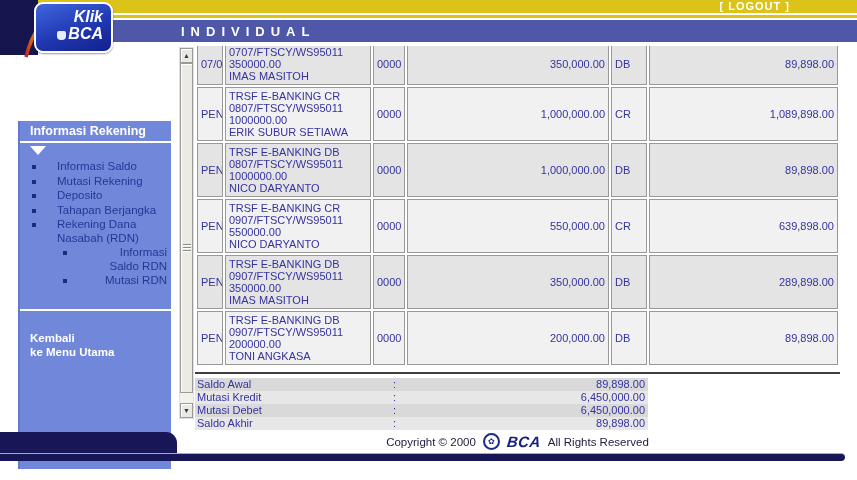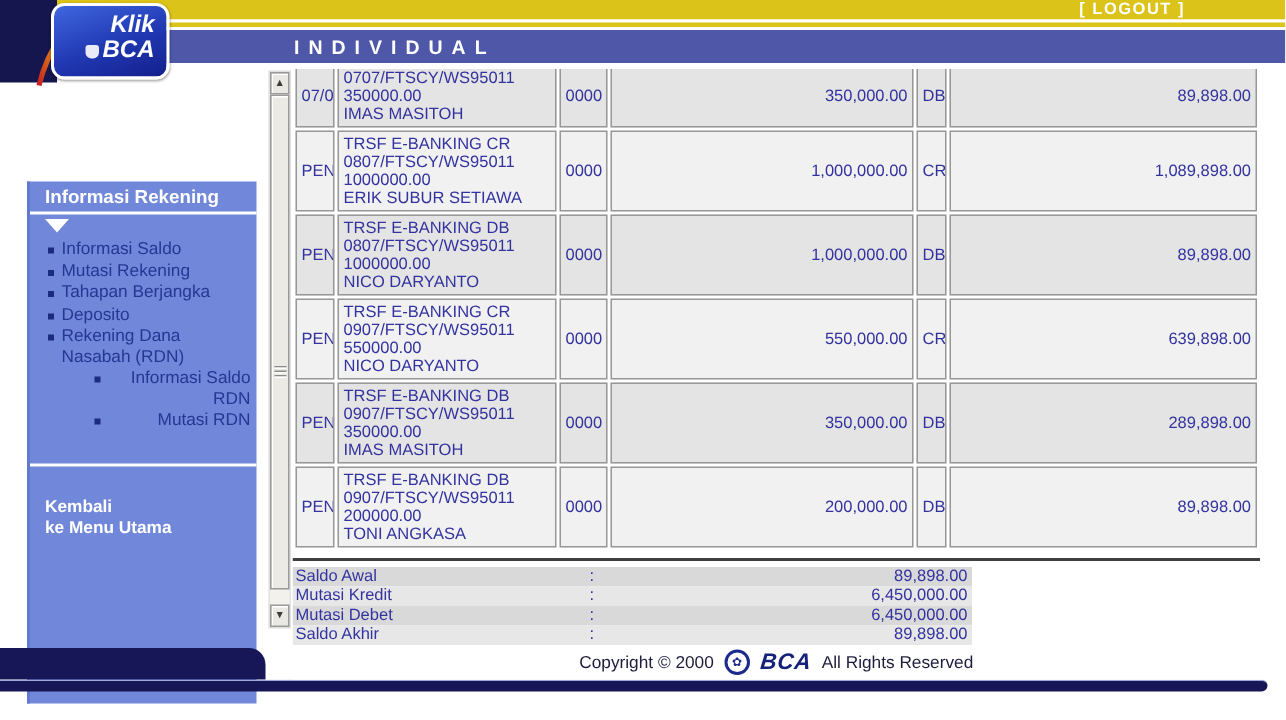--- a/index.html
+++ b/index.html
@@ -7,36 +7,36 @@
   .page {
     position:relative; width:857px; height:480px; overflow:hidden;
     font-family:"Liberation Sans", sans-serif; background:#fff;
   }
   
   .hdr-gold   { position:absolute; left:0; top:0; width:857px; height:13px; background:#DCC31A; }
   .hdr-white1 { position:absolute; left:0; top:13px; width:857px; height:2px; background:#fff; }
   .hdr-gold2  { position:absolute; left:0; top:15px; width:857px; height:3px; background:#DCC31A; }
   .hdr-white2 { position:absolute; left:0; top:18px; width:857px; height:2px; background:#fff; }
   .hdr-band   { position:absolute; left:0; top:20px; width:857px; height:22px; background:#4F58A8; }
-  .hdr-title  { position:absolute; left:196px; top:24px; color:#fff; font-size:13px; font-weight:bold; letter-spacing:6px; }
+  .hdr-title  { position:absolute; left:181px; top:24px; color:#fff; font-size:13px; font-weight:bold; letter-spacing:6px; }
   .logout     { position:absolute; right:67px; top:0; height:14px; line-height:13px; color:#fff; font-size:11px; font-weight:bold; letter-spacing:1px; cursor:pointer; }
   .hdr-corner { position:absolute; left:0; top:0; width:38px; height:55px; background:#16164E; }
   .logo-arc   { position:absolute; left:16px; top:0px; }
   .logo-box   { position:absolute; left:34px; top:2px; width:79px; height:51px;
                 background:linear-gradient(160deg,#3F66DF 0%, #2038B2 55%, #141F8C 100%);
                 border:2px solid #fff; border-radius:9px; box-shadow:0 1px 2px rgba(0,0,0,.4);
                 color:#fff; font-style:italic; font-weight:bold; text-align:right; padding:4px 8px 0 0; }
   .logo-l1    { font-size:16px; line-height:17px; letter-spacing:0px; }
   .logo-l2    { font-size:16px; line-height:17px; }
   .logo-shield{ display:inline-block; width:9px; height:9px; background:#fff; border-radius:2px 2px 4px 4px; margin-right:2px; transform:translateY(1px); opacity:.9; }
   
   .sidebar { position:absolute; left:18px; top:82px; width:153px; height:348px; background:#7187D9; border-left:2px solid #6179CE;margin-top:39px; }
   .sb-title { color:#fff; font-size:12.5px; font-weight:bold; padding:3px 0 3px 10px; border-bottom:2px solid #fff; }
   .sb-tri   { width:0; height:0; border-left:8px solid transparent; border-right:8px solid transparent; border-top:9px solid #fff; margin:3px 0 5px 10px; }
-  .menu-item { display:flex; padding:0 4px 1px 12px; color:#253795; font-size:11.5px; line-height:13.5px; cursor:pointer; }
+  .menu-item { display:flex; padding:0 4px 1px 12px; color:#253795; font-size:11.5px; line-height:13.5px; cursor:pointer;gap:16px; }
   .menu-item.sub { padding-left:43px;text-align:right; }
   .bullet { flex:none; width:4px; height:4px; background:#1B2B7E; margin:5px 5px 0 0; }
   .mi-label { flex:1; }
   .sb-divider { border-top:2px solid #fff; margin:20px 0 0 0; width:100%; }
   .sb-back { color:#fff; font-weight:bold; font-size:11.5px; line-height:14px; padding:20px 0 0 10px; cursor:pointer; }
   
   .scrollbar { position:absolute; left:179px; top:47px; width:15px; height:372px; background:#F2F1EC; border:1px solid #E0E0E0; }
   .sb-btn { position:absolute; left:0; width:13px; height:15px; background:#E9E8E3; border:1px solid #9a9a9a;
             box-shadow:inset 1px 1px 0 #fff; color:#3a3a3a; font-size:7px; text-align:center; line-height:14px; cursor:pointer; }
   .sb-btn.up { top:0; }
@@ -48,21 +48,21 @@
   
   .content { position:absolute; left:195px; top:46px; width:650px; height:387px; overflow:hidden; background:#fff; }
   table.txn { border-collapse:separate; border-spacing:2px; table-layout:fixed; width:645px; margin-top:-5px; }
   table.txn td { border:1px solid #989898; font-size:11px; line-height:12px; color:#3333A0; padding:2px 3px; vertical-align:middle; overflow:hidden; }
   tr.odd td  { background:#E4E4E4; }
   tr.even td { background:#F1F1F1;margin-left:24px; }
   td.c-date { width:26px; }
   td.c-desc { width:146px; }
   td.c-branch { width:32px; text-align:center; }
   td.c-amount { width:202px; text-align:right; }
-  td.c-type { width:20px; }
+  td.c-type { width:36px; }
   td.c-balance { text-align:right; }
   .summary-line { width:645px; border-top:2px solid #3f3f3f; margin-top:5px; }
   .summary { width:453px; margin-top:4px; }
   .summary-row { display:flex; height:13px; font-size:11px; line-height:13px; color:#3333A0;gap:40px; }
   .summary-row.odd { background:#D9D9D9; }
   .summary-row.even { background:#E7E7E7; }
   .sum-label { width:158px; padding-left:2px; }
   .sum-colon { width:10px; }
   .sum-value { flex:1; text-align:right; padding-right:3px; }
   
@@ -110,25 +110,25 @@
         <div class="menu-item">
           <span class="bullet"></span>
           <span class="mi-label">Informasi Saldo</span>
         </div>
         <div class="menu-item">
           <span class="bullet"></span>
           <span class="mi-label">Mutasi Rekening</span>
         </div>
         <div class="menu-item">
           <span class="bullet"></span>
+          <span class="mi-label">Deposito</span>
+        </div>
+        <div class="menu-item">
+          <span class="bullet"></span>
           <span class="mi-label">Tahapan Berjangka</span>
-        </div>
-        <div class="menu-item">
-          <span class="bullet"></span>
-          <span class="mi-label">Deposito</span>
         </div>
         <div class="menu-item">
           <span class="bullet"></span>
           <span class="mi-label">Rekening Dana Nasabah (RDN)</span>
         </div>
         <div class="menu-item sub">
           <span class="bullet"></span>
           <span class="mi-label">Informasi Saldo RDN</span>
         </div>
         <div class="menu-item sub">

